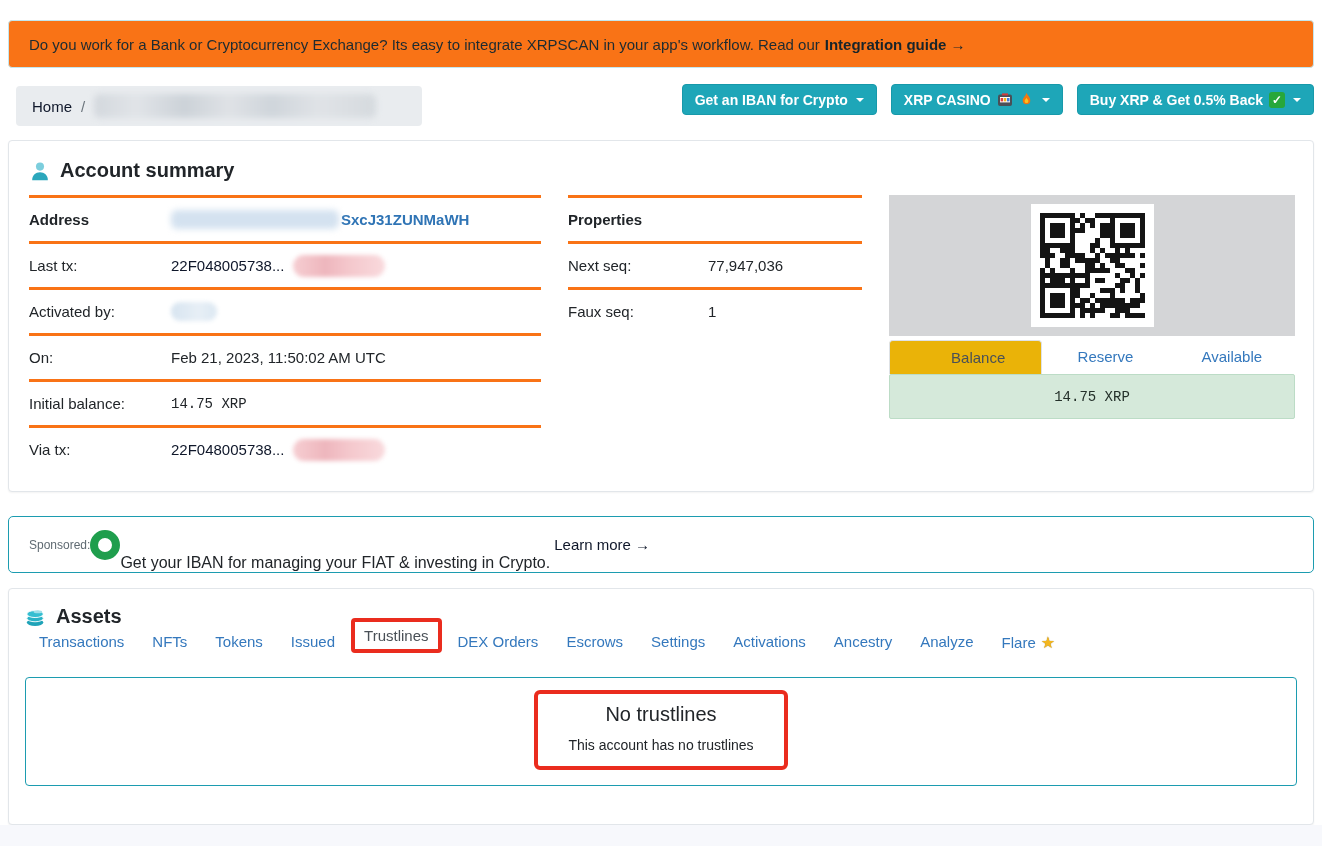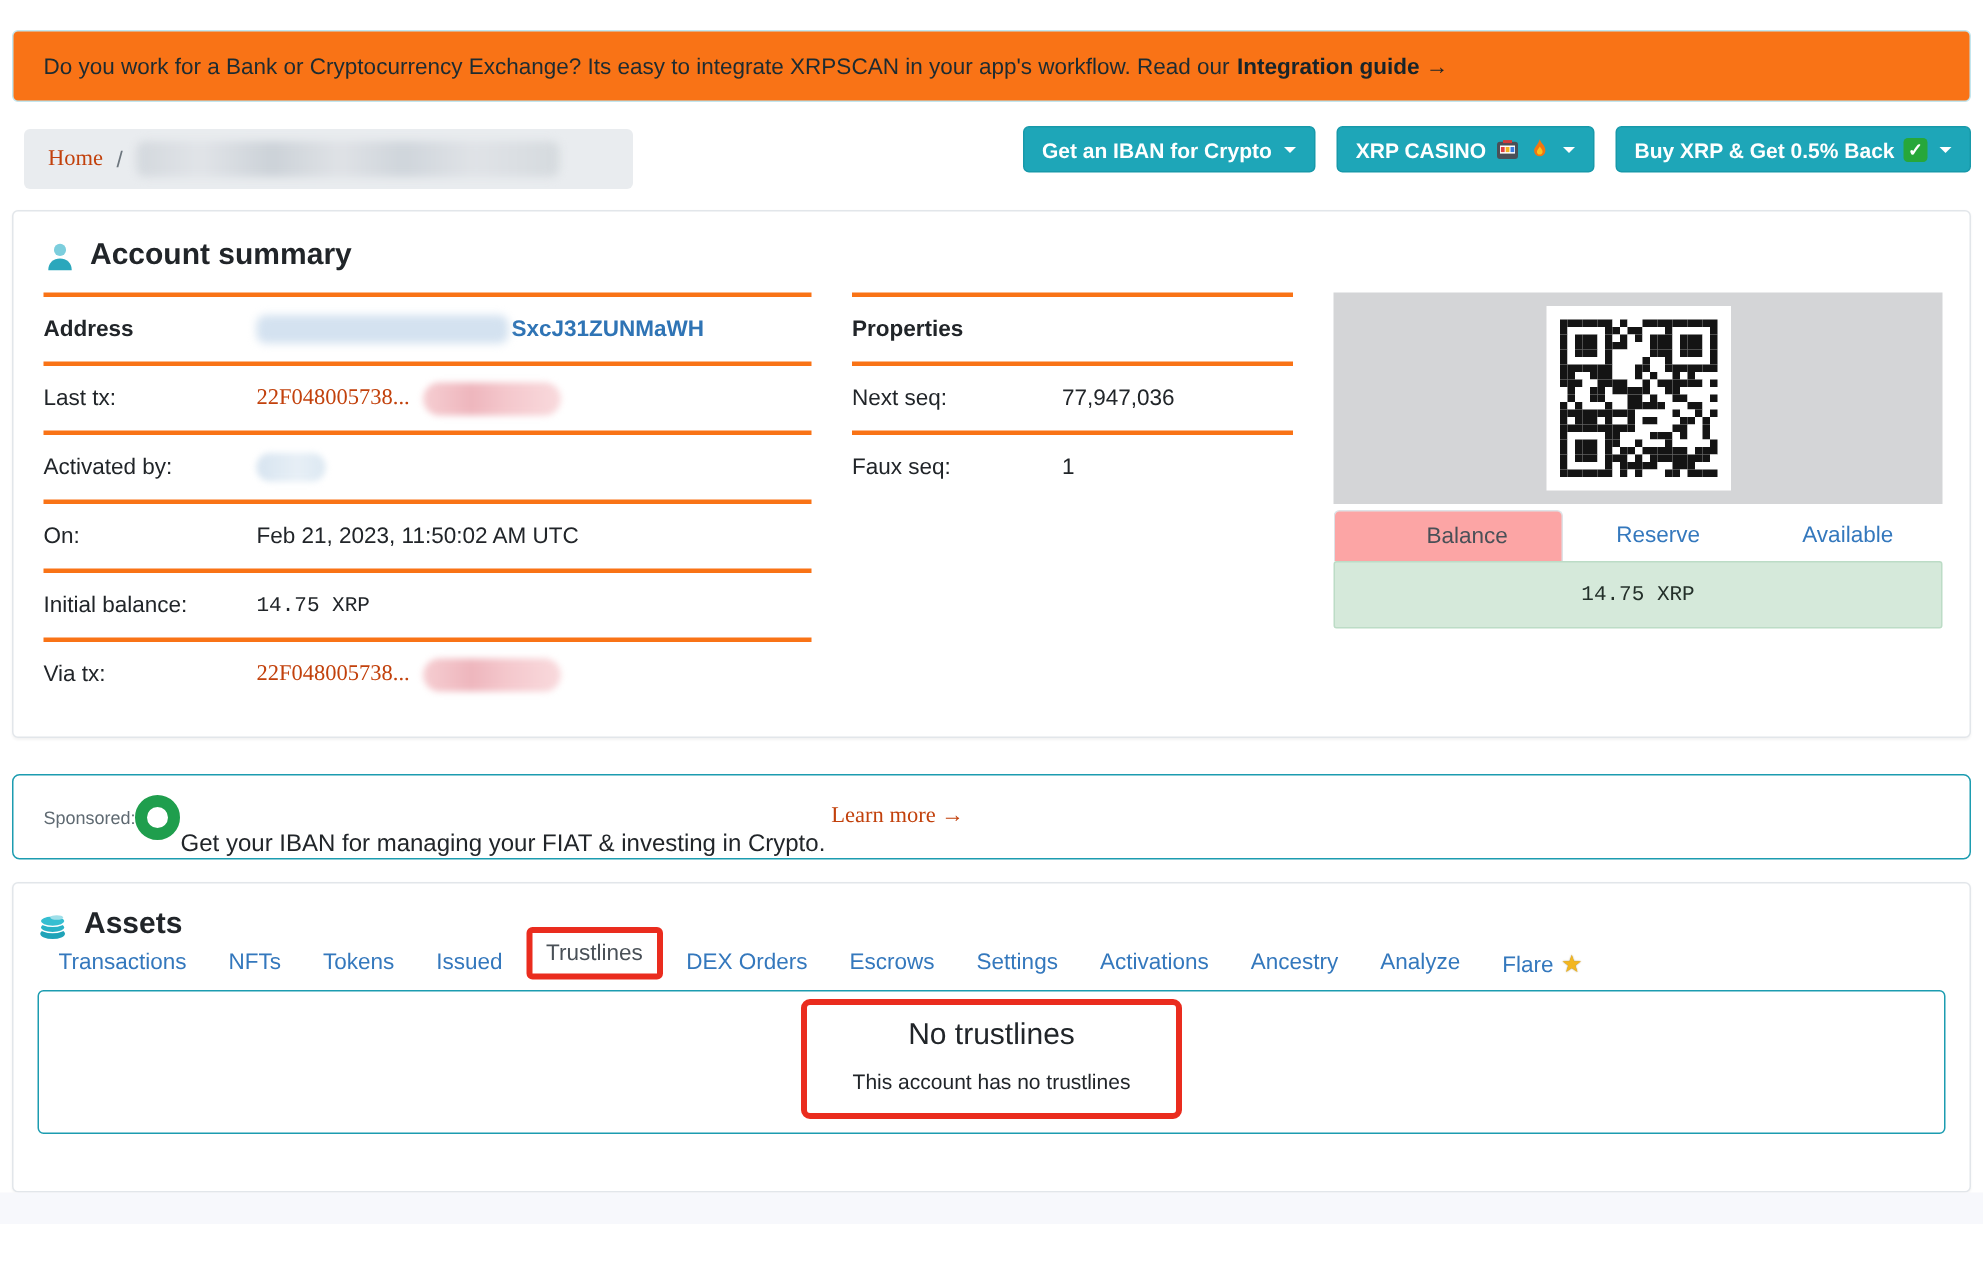--- a/index.html
+++ b/index.html
@@ -4,21 +4,21 @@
 <style>
   * { box-sizing: border-box; }
   html,body { margin:0; padding:0; }
   body {
     width:1322px; height:849px; overflow:hidden;
     background:#ffffff;
     font-family:"Liberation Sans", sans-serif;
     color:#212529; font-size:15px;
   }
   a { text-decoration:none; cursor:pointer; }
-  .link { color:#c2410c;font-family:Liberation Serif, serif; }
+  .link { color:#0f172a; }
 
   
   .banner {
     margin:20px 8px 0; height:48px; border-radius:4px;
     background:#f97316; border:1px solid #c3e6ee;
     display:flex; align-items:center; padding:0 20px;
     color:#1d2b31; font-size:15px;
   }
   .banner b { margin-left:5px; color:#17242a; }
 
@@ -70,21 +70,21 @@
   .blur-small { width:46px; height:19px; filter:blur(2px); border-radius:9px;
     background:linear-gradient(90deg,#d7e4f0,#e7eff6 60%,#dce8f2); }
 
   
   .qr-panel { background:#d4d5d7; height:141px; display:flex; align-items:center; justify-content:center; }
   .qr { display:grid; grid-template-columns:repeat(21,5px); grid-auto-rows:5px; background:#fff; padding:9px; }
   .qm { background:#fff; } .qm.on { background:#141414; }
   .bal-tabs { display:flex; margin-top:4px; }
   .bal-tab { flex:1; text-align:center; padding:8px 0; font-size:15px; color:#3478bd; cursor:pointer; }
   .bal-tab.active {
-    background:#fca5a5; color:#495057; border:1px solid #dee2e6; border-bottom:none;
+    background:#eab308; color:#495057; border:1px solid #dee2e6; border-bottom:none;
     border-radius:4px 4px 0 0; cursor:default;padding-left:25px;
   }
   .bal-box {
     background:#d5e9da; border:1px solid #bcdcc6; border-radius:2px;
     height:45px; display:flex; align-items:center; justify-content:center; color:#24302a;
   }
 
   
   .sponsored {
     margin:24px 8px 0; height:57px; background:#fff;
@@ -100,22 +100,22 @@
   .assets-card { margin-top:15px; padding:16px 16px 38px; }
   .asset-tabs { display:flex; align-items:flex-start; flex-wrap:nowrap; }
   .atab { padding:5px 14px; color:#3478bd; font-size:15px; white-space:nowrap; }
   .atab.active { color:#495057; cursor:default; }
   .red-frame-tab {
     display:inline-block; border:4px solid #ea2c1e; border-radius:4px;
     padding:5px 9px; margin:-10px 2px;
   }
   .star { color:#f3b61f; margin-left:5px; font-size:16px; text-shadow:0 0 1px #8a6d1d; }
   .empty-panel {
-    margin-top:2px; border:1px solid #1c9cb0; border-radius:4px;
-    height:96px; display:flex; align-items:center; justify-content:center; position:relative;
+    margin-top:20px; border:1px solid #1c9cb0; border-radius:4px;
+    height:109px; display:flex; align-items:center; justify-content:center; position:relative;
   }
   .red-frame-empty {
     border:4px solid #ea2c1e; border-radius:6px; text-align:center;
     padding:9px 30px 13px; background:transparent; margin-top:-4px;
   }
   .empty-title { font-size:20px; font-weight:500; color:#212529; }
   .empty-sub { font-size:14px; color:#212529; margin-top:11px; }
 
   .page-bottom { height:21px; background:#f7f8fc; margin-top:0; }
 

